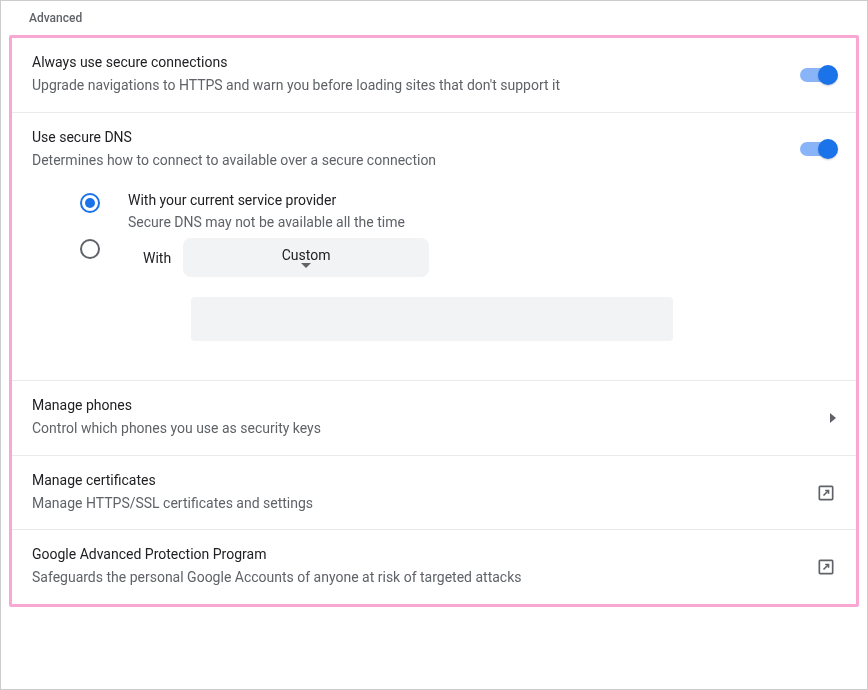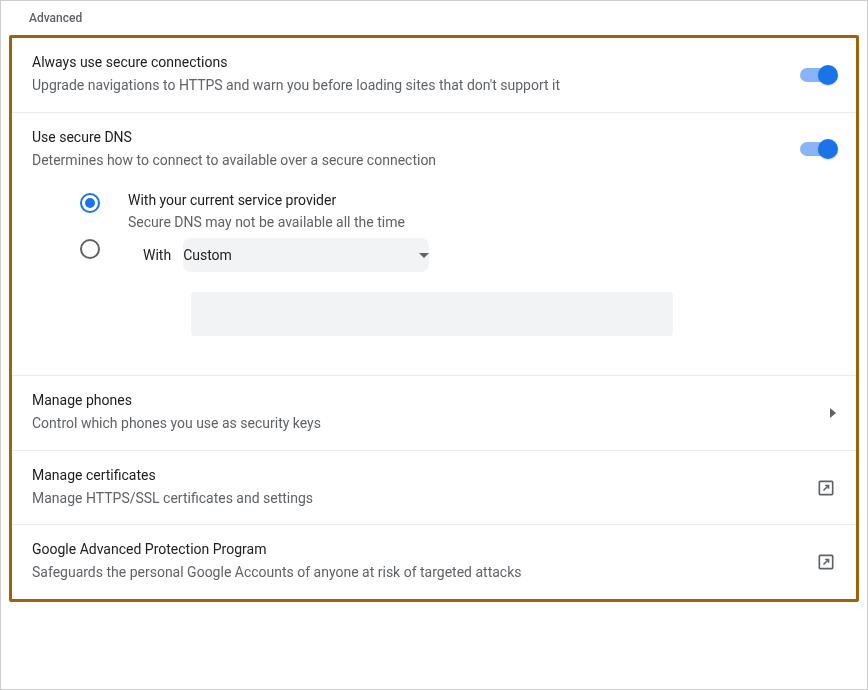--- a/index.html
+++ b/index.html
@@ -26,21 +26,21 @@
       display: flex;
       flex-direction: column;
     }
     .section-header {
       padding: 10px 12px 6px 20px;
       color: #5f6368;
       font-size: 12px;
       font-weight: 500;
     }
     .highlighted-panel {
-      border: 3px solid #a16207;
+      border: 3px solid #f9a8d4;
       border-radius: 2px;
       margin: 4px 0 8px 0;
       background: #fff;
     }
     .setting-row {
       display: flex;
       align-items: center;
       justify-content: space-between;
       padding: 16px 20px;
       border-bottom: 1px solid #e8eaed;
@@ -155,20 +155,21 @@
       display: flex;
       align-items: center;
       justify-content: space-between;
       background: #f1f3f4;
       border-radius: 8px;
       padding: 9px 0;
       width: 246px;
       cursor: pointer;
       color: #202124;
       font-size: 14px;
+      flex-direction: column;
     }
     .dropdown .arrow {
       width: 0;
       height: 0;
       border-left: 5px solid transparent;
       border-right: 5px solid transparent;
       border-top: 5px solid #5f6368;
     }
     .custom-input {
       background: #f1f3f4;

